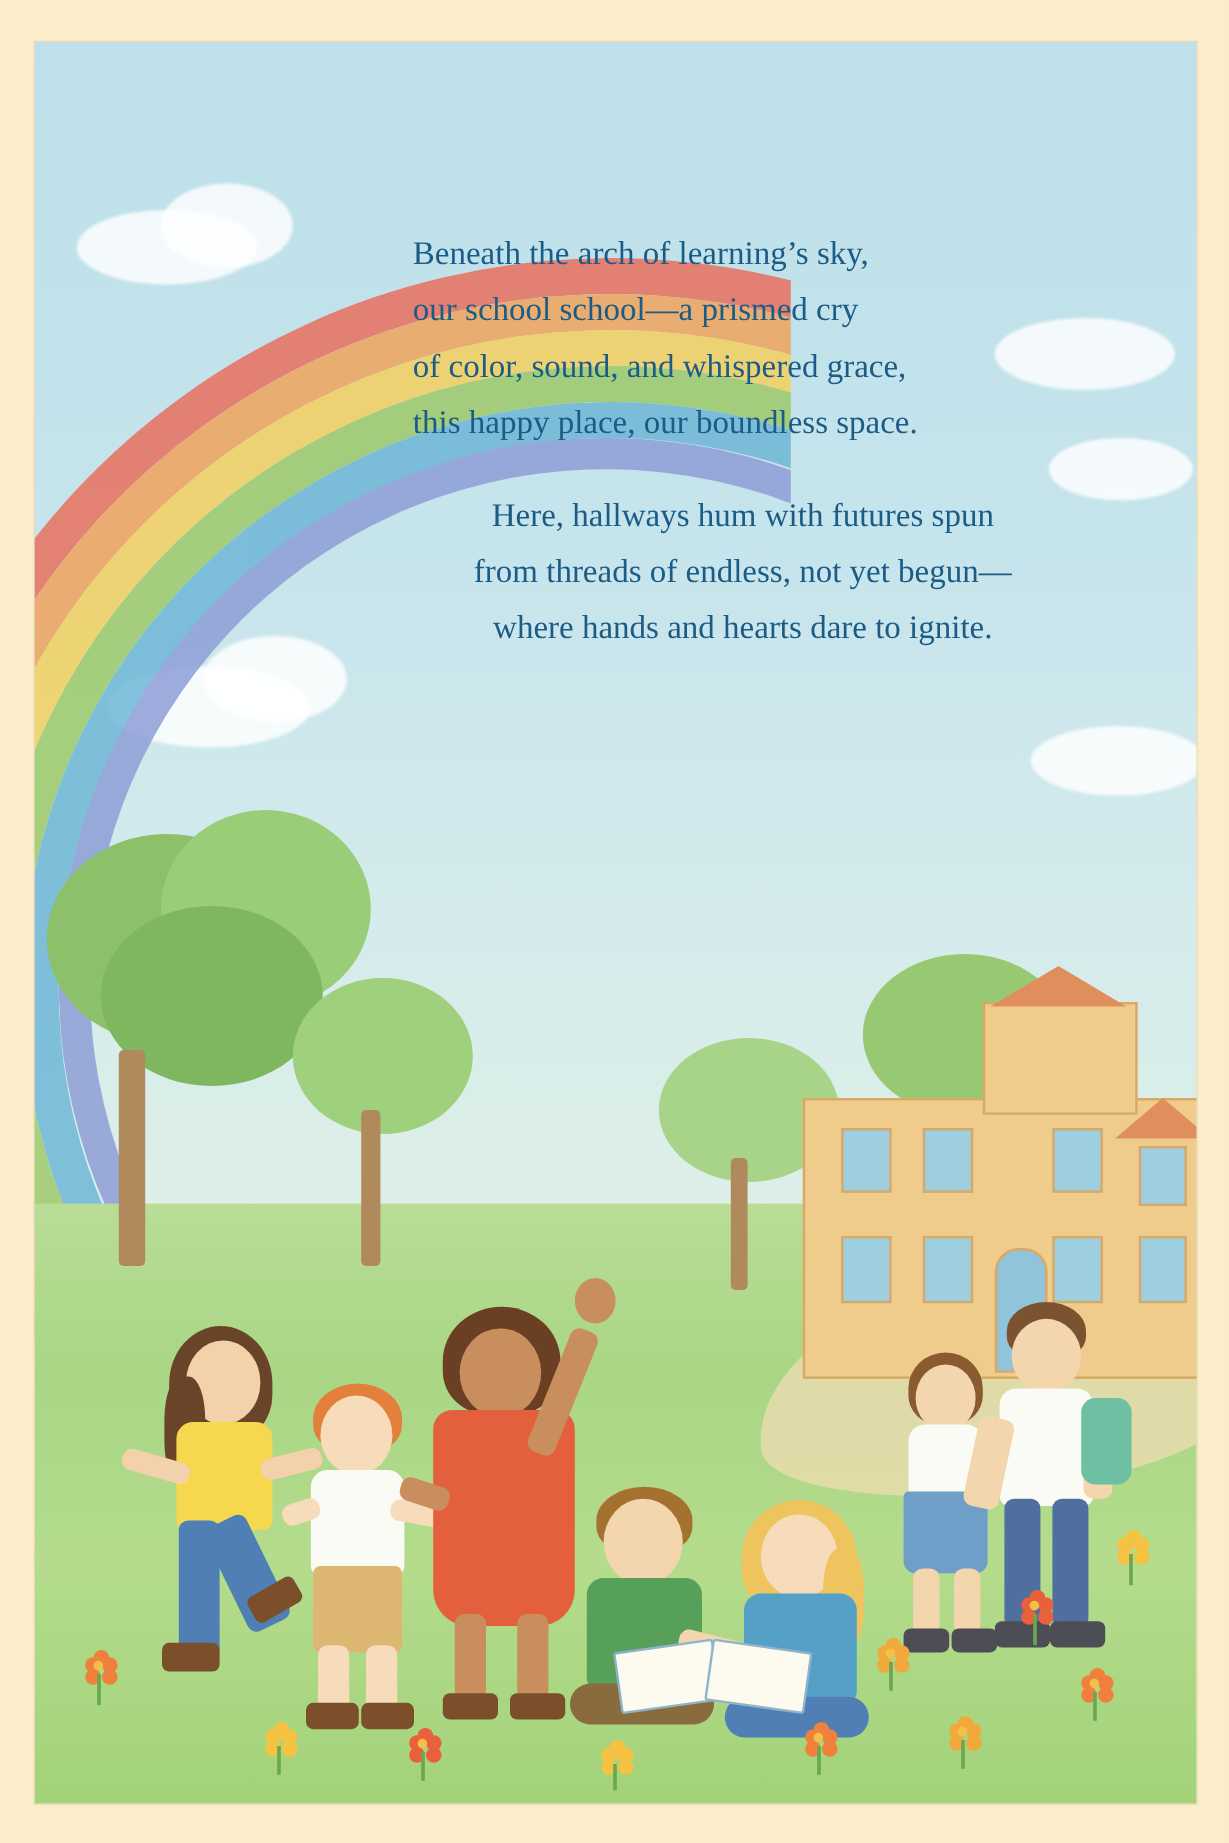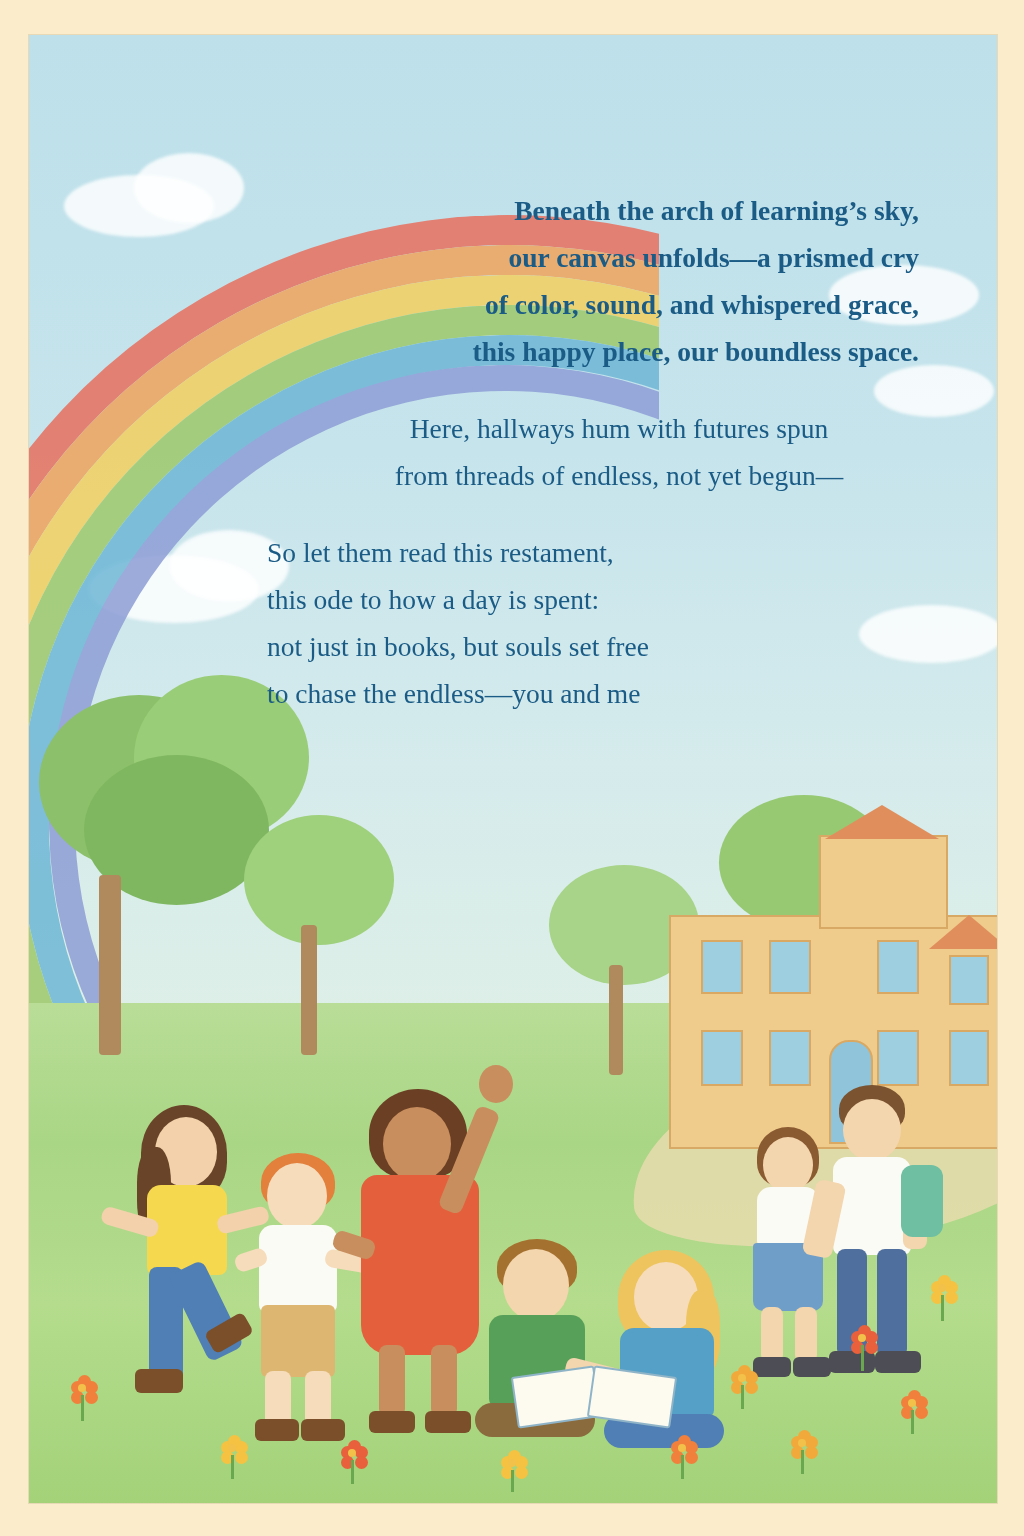--- a/index.html
+++ b/index.html
@@ -125,21 +125,21 @@
     left: 290px;
     top: 152px;
     width: 600px;
     color: #1b5c86;
     font-size: 27.5px;
     line-height: 47px;
     font-family: "Liberation Serif", serif;
   }
   .stanza { margin: 0 0 30px 0; }
   .stanza .line { display: block; white-space: nowrap; }
-  .stanza.s1 { text-align: right; padding-left: 25px; font-weight: bold; }
+  .stanza.s1 { text-align: left; padding-left: 25px; }
   .stanza.s2 { text-align: center; }
   .stanza.s3 { text-align: center; }
   .stanza.s4 { text-align: left; padding-left: 0; margin-left: -52px; }
 </style>
 </head>
 <body>
 
 <div id="poster">
 
   <div id="illustration">
@@ -381,30 +381,25 @@
       <div class="petal" style="left:2px;  top:16px; background:#f0803c;"></div>
       <div class="petal" style="left:16px; top:16px; background:#f0803c;"></div>
       <div class="fcenter"></div>
         <div class="stem" style="height:24px;"></div>
     </div>
 
 
     <div id="poem-body">
       <p class="stanza s1">
         <span class="line">Beneath the arch of learning’s sky,</span>
-        <span class="line">our canvas unfolds—a prismed cry</span>
+        <span class="line">our school school—a prismed cry</span>
         <span class="line">of color, sound, and whispered grace,</span>
         <span class="line">this happy place, our boundless space.</span>
       </p>
       <p class="stanza s2">
         <span class="line">Here, hallways hum with futures spun</span>
         <span class="line">from threads of endless, not yet begun—</span>
-      </p>
-      <p class="stanza s4">
-        <span class="line">So let them read this restament,</span>
-        <span class="line">this ode to how a day is spent:</span>
-        <span class="line">not just in books, but souls set free</span>
-        <span class="line">to chase the endless—you and me</span>
+        <span class="line">where hands and hearts dare to ignite.</span>
       </p>
     </div>
 
   </div>
 </div>
 
 </body></html>

